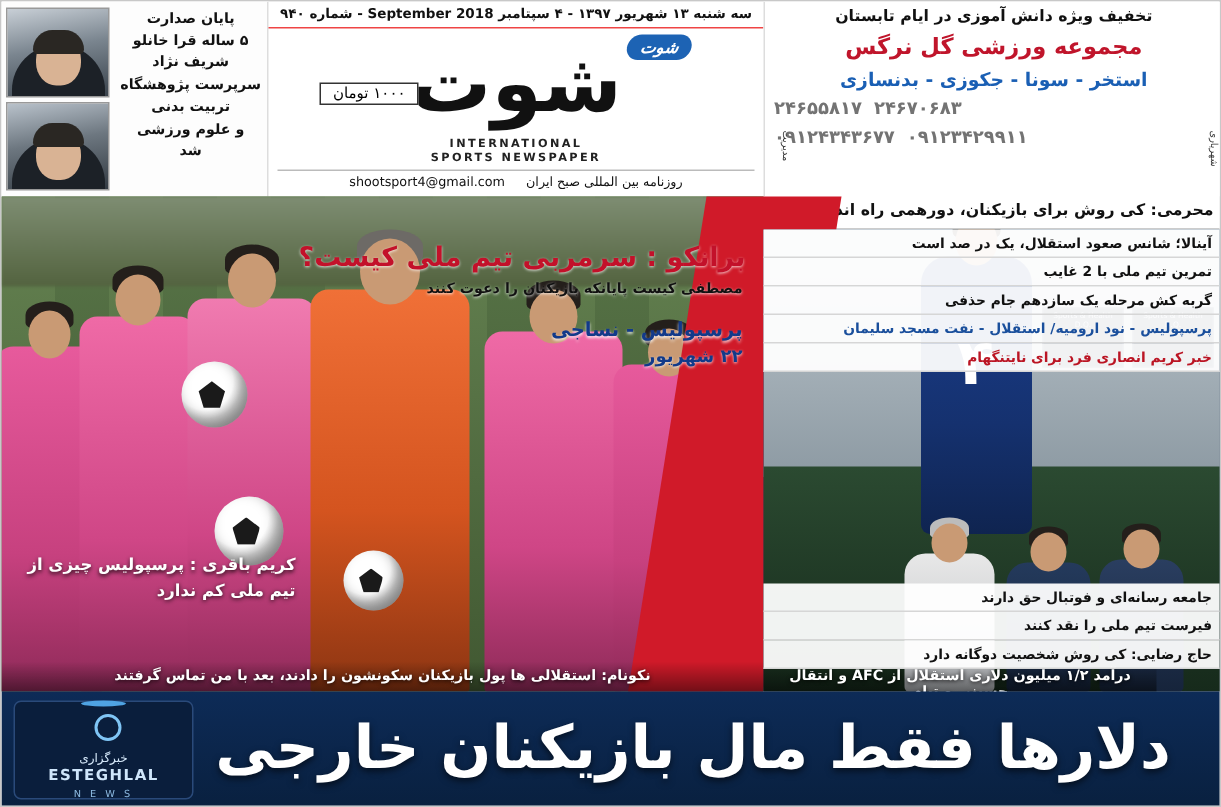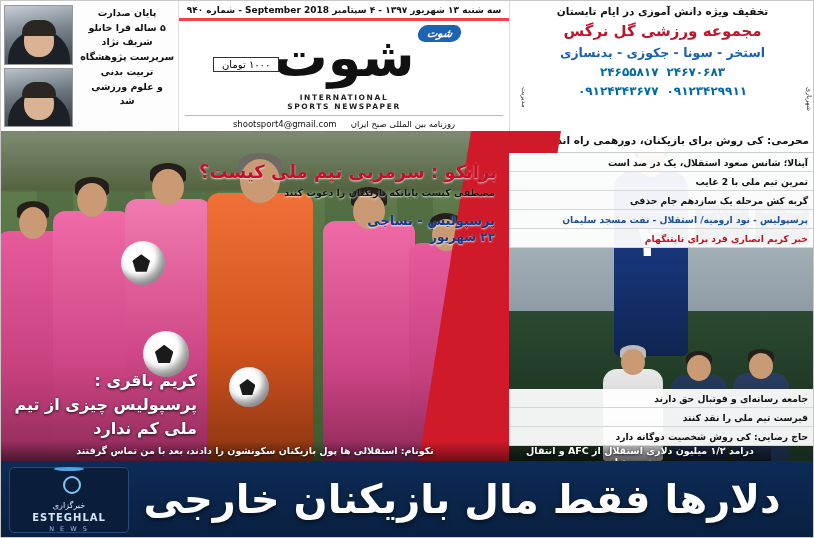--- a/index.html
+++ b/index.html
@@ -57,21 +57,21 @@
     padding: 5px 4px; font-weight: bold;
   }
   .mast-left-text div { white-space: nowrap; }
 
   .mast-center {
     position: absolute; left: 178px; top: 0; width: 330px; height: 130px;
     text-align: center; padding-top: 4px;
   }
   .date-line {
     direction: rtl; font-size: 9px; color: #111; font-weight: bold;
-    border-bottom: 3px solid #ef4444; padding-bottom: 3px; margin: 0 0;
+    border-bottom: 1px solid #ef4444; padding-bottom: 3px; margin: 0 0;
   }
   .logo-wrap { position: relative; height: 72px; margin-top: 2px; }
   .logo-fa {
     font-family: "DejaVu Sans", sans-serif;
     font-size: 54px; font-weight: bold; color: #111; direction: rtl;
     line-height: 70px; letter-spacing: -2px;
   }
   .logo-badge {
     position: absolute; right: 48px; top: 2px;
     background: #1d63b4; color: #fff; font-size: 11px; font-weight: bold;
@@ -95,22 +95,22 @@
 
   .mast-right {
     position: absolute; left: 508px; top: 0; width: 306px; height: 130px;
     border-left: 1px solid #ddd;
     background: #fff; direction: rtl; text-align: center;
     padding: 4px 6px;
   }
   .ad-l1 { font-size: 10.5px; color: #111; font-weight: bold; }
   .ad-l2 { font-size: 15px; color: #c0152b; font-weight: bold; margin-top: 5px; }
   .ad-l3 { font-size: 12.5px; color: #1a5fb4; font-weight: bold; margin-top: 5px; }
-  .ad-l4 { font-size: 12px; color: #0369a1; font-weight: bold; margin-top: 5px;
-           display: flex; justify-content: center; gap: 8px; direction: ltr; }
+  .ad-l4 { font-size: 12px; color: #737373; font-weight: bold; margin-top: 5px;
+           display: flex; justify-content: flex-start; gap: 8px; direction: ltr; }
   .ad-side {
     position: absolute; right: 2px; top: 86px; width: 16px;
     font-size: 6.5px; writing-mode: vertical-rl; color: #333;
   }
   .ad-side2 {
     position: absolute; left: 2px; top: 86px; width: 16px;
     font-size: 6.5px; writing-mode: vertical-rl; color: #333;
   }
 
   
@@ -228,21 +228,21 @@
   .ov-match {
     position: absolute; left: 268px; top: 212px; width: 226px;
     direction: rtl; text-align: right; color: #123a8a;
     font-size: 13px; font-weight: bold;
     text-shadow: 0 1px 2px rgba(255,255,255,.85);
   }
   .ov-match small { display: block; font-size: 12px; color: #123a8a; margin-top: 2px;}
   .ov-white-left {
     position: absolute; left: 6px; top: 368px; width: 190px;
     direction: rtl; color: #ffffff;
-    font-size: 16px; font-weight: bold; line-height: 1.5;
+    font-size: 11px; font-weight: bold; line-height: 1.5;
     text-shadow: 0 1px 3px rgba(0,0,0,.85);
   }
   .ov-bottom-strip {
     position: absolute; left: 0; top: 440px; width: 508px; height: 20px;
     direction: rtl; text-align: center; color: #fff;
     font-size: 9.5px; font-weight: bold; padding-top: 4px;
     text-shadow: 0 1px 3px rgba(0,0,0,.9);
     background: linear-gradient(180deg,rgba(0,0,0,0) 0%, rgba(0,0,0,.45) 100%);
   }
   .ov-bottom-right {

